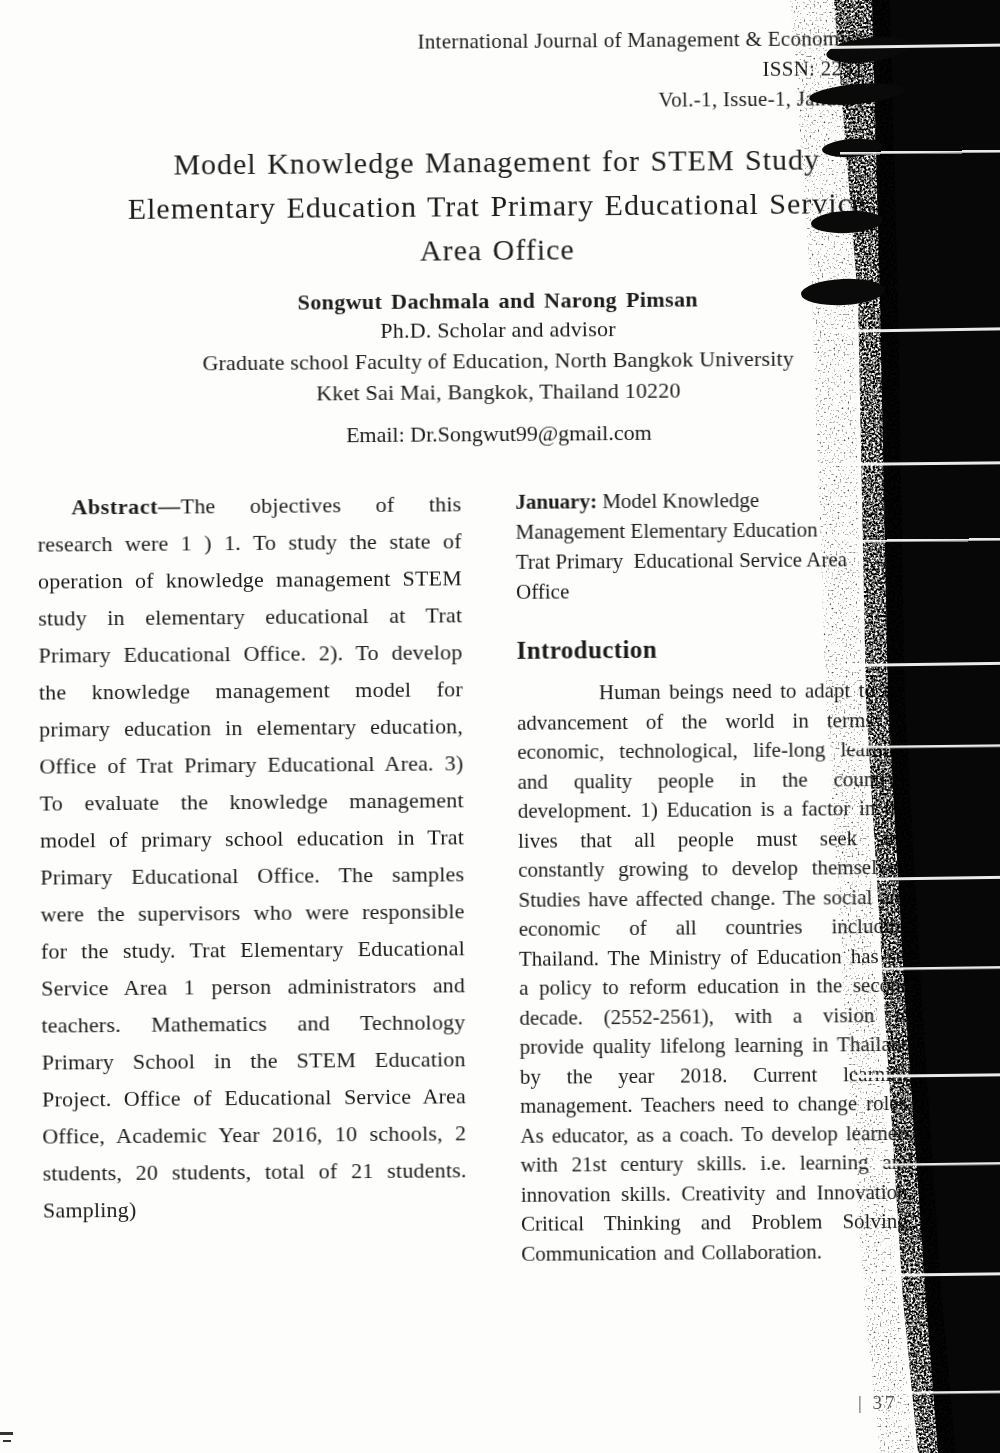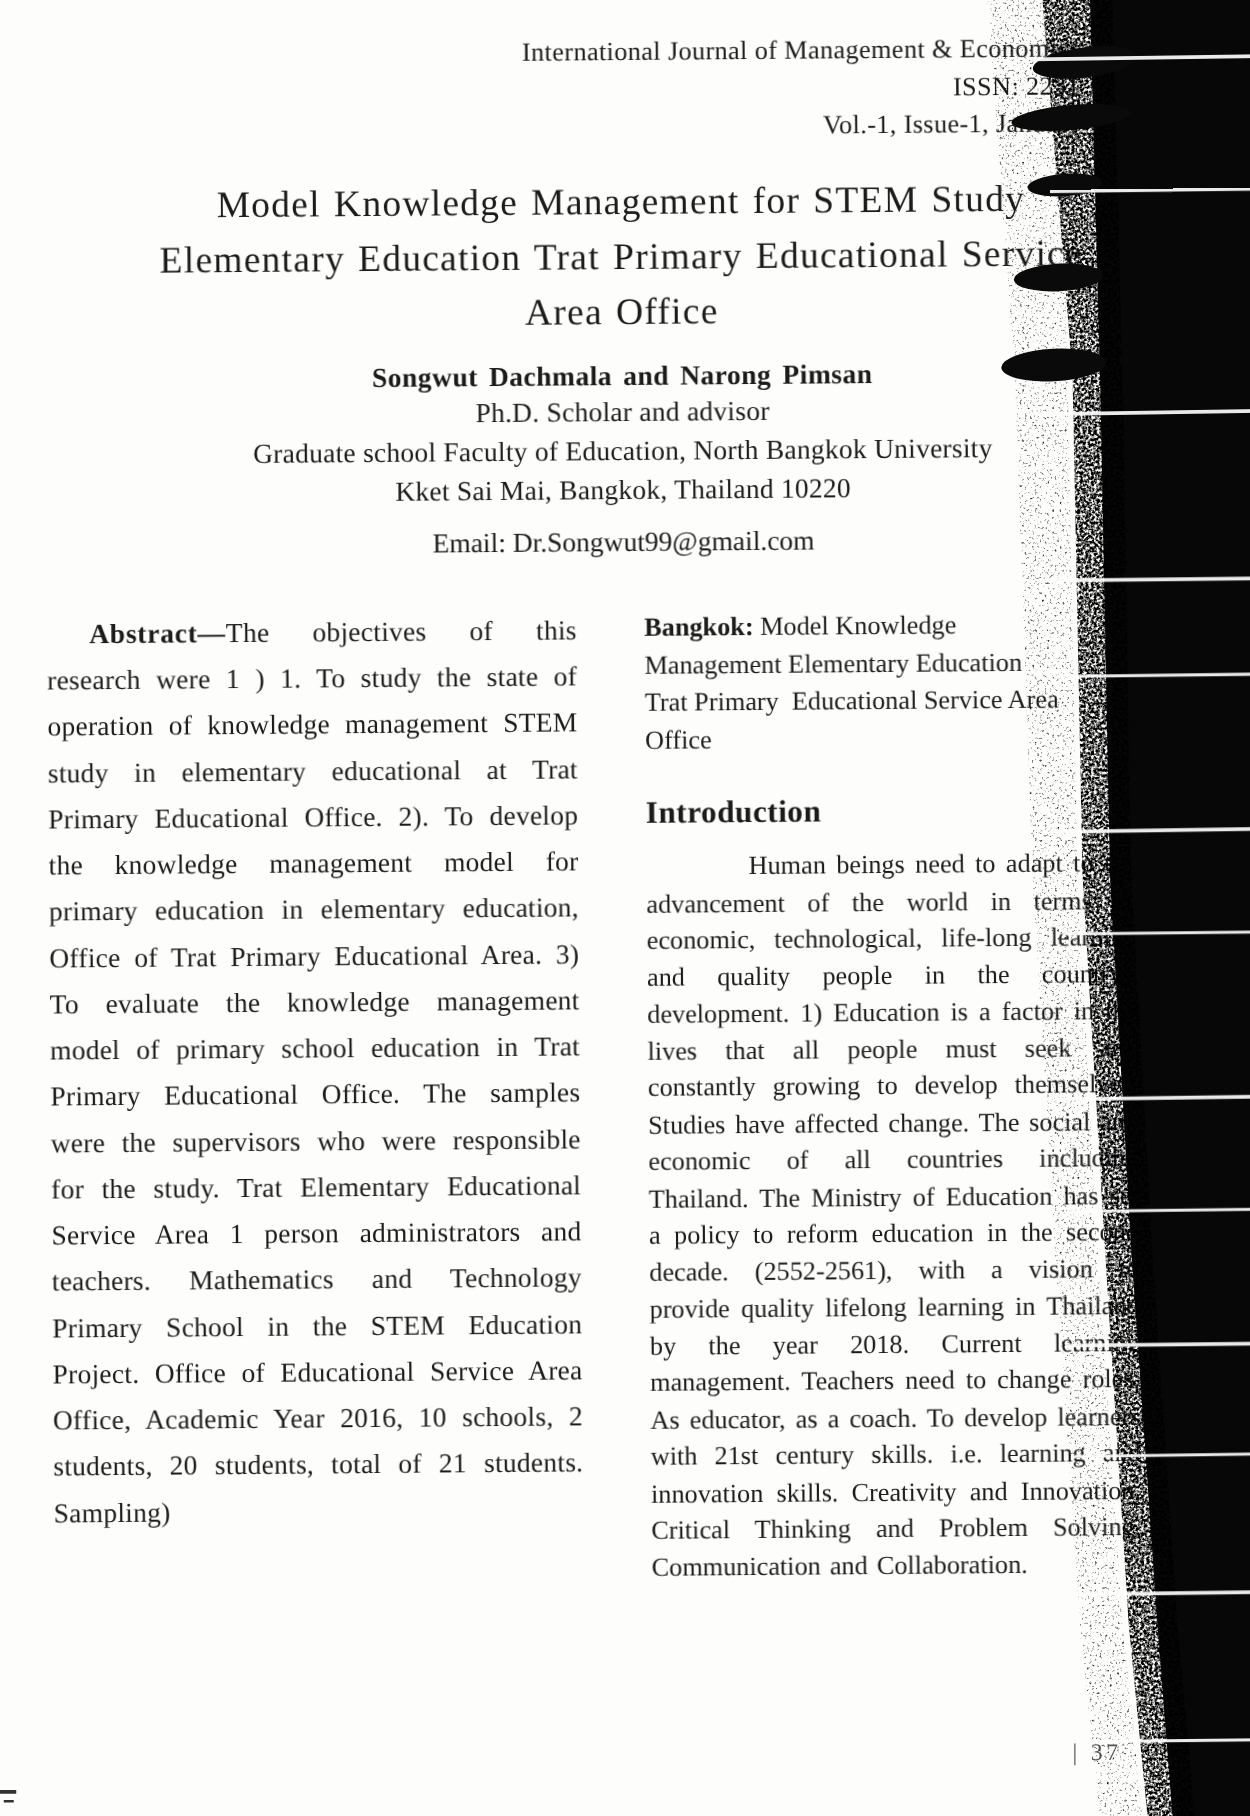--- a/index.html
+++ b/index.html
@@ -138,21 +138,21 @@
     <div class="email">Email: Dr.Songwut99@gmail.com</div>
 
     <div class="columns">
 
       <div class="col-left">
         <p class="abstract"><b>Abstract—</b><span>The objectives of this research were 1 ) 1. To study the state of operation of knowledge management STEM study in elementary educational at Trat Primary Educational Office. 2). To develop the knowledge management model for primary education in elementary education, Office of Trat Primary Educational Area. 3) To evaluate the knowledge management model of primary school education in Trat Primary Educational Office. The samples were the supervisors who were responsible for the study. Trat Elementary Educational Service Area 1 person administrators and teachers. Mathematics and Technology Primary School in the STEM Education Project. Office of Educational Service Area Office, Academic Year 2016, 10 schools, 2 students, 20 students, total of 21 students. Sampling)</span></p>
       </div>
 
       <div class="col-right">
         <div class="keywords">
-          <div class="kw-line"><b>Bangkok:</b><span> Model Knowledge</span></div>
+          <div class="kw-line"><b>January:</b><span> Model Knowledge</span></div>
           <div class="kw-line">Management Elementary Education</div>
           <div class="kw-line">Trat Primary  Educational Service Area</div>
           <div class="kw-line">Office</div>
         </div>
 
         <h2 class="intro-h">Introduction</h2>
 
         <p class="intro-p">Human beings need to adapt to the advancement of the world in terms of economic, technological, life-long learning and quality people in the country's development. 1) Education is a factor in the lives that all people must seek and constantly growing to develop themselves. Studies have affected change. The social and economic of all countries including Thailand. The Ministry of Education has set a policy to reform education in the second decade. (2552-2561), with a vision to provide quality lifelong learning in Thailand by the year 2018. Current learning management. Teachers need to change roles. As educator, as a coach. To develop learners with 21st century skills. i.e. learning and innovation skills. Creativity and Innovation, Critical Thinking and Problem Solving, Communication and Collaboration.</p>
       </div>
 

